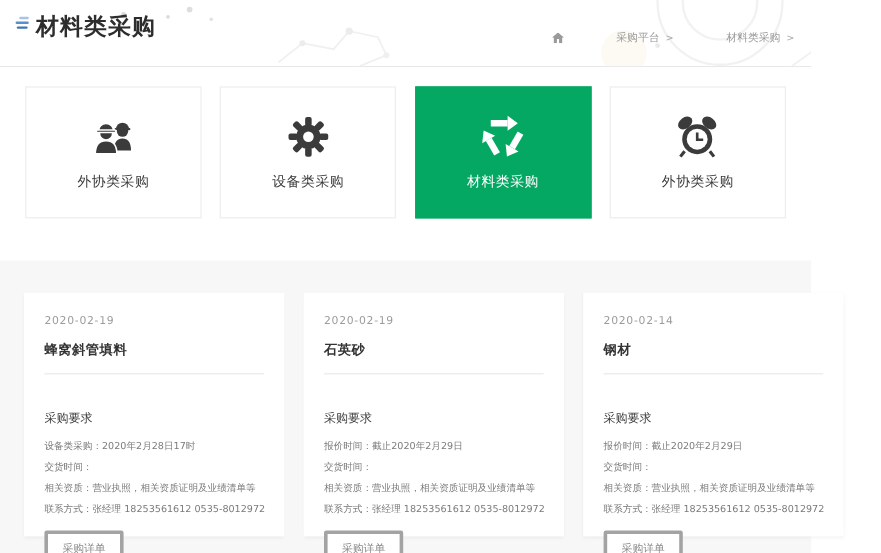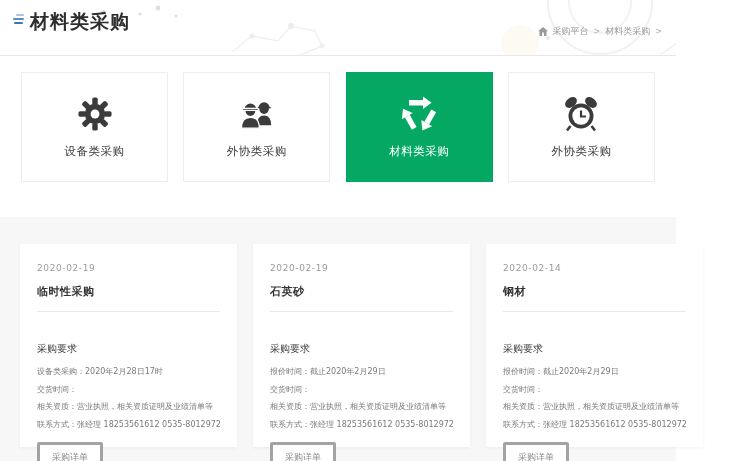--- a/index.html
+++ b/index.html
@@ -12,21 +12,21 @@
   .decor { position:absolute; top:0; left:0; width:734px; height:56px; z-index:0; pointer-events:none; }
   .title-wrap { position:absolute; left:13px; top:9px; display:flex; align-items:flex-start; z-index:2; }
   .title-icon { display:flex; flex-direction:column; margin:5px 6px 0 0; }
   .title-icon i { display:block; height:2.4px; border-radius:1px; margin-bottom:1.6px; }
   .title-icon i:nth-child(1){ width:8px;  background:#a7c4e4; margin-left:3px; }
   .title-icon i:nth-child(2){ width:11px; background:#5b8fc9; }
   .title-icon i:nth-child(3){ width:9px;  background:#3f74b5; margin-left:1px; }
   h1 { font-size:19px; font-weight:bold; color:#2d2d2d; letter-spacing:1px; }
   .breadcrumb { position:absolute; right:14px; top:25px; display:flex; align-items:center;
     gap:5px; font-size:9px; color:#999; z-index:2; }
-  .bc-link { color:#999; text-decoration:none; cursor:pointer; }
+  .bc-link { color:#999; text-decoration:none; cursor:pointer;margin-left:39px; }
   .bc-sep { color:#aaa; font-size:8px; }
   .bc-home-icon { display:inline-flex; margin-top:-1px; }
 
   
   .categories { position:relative; height:161px; background:#fff; display:flex;
     justify-content:space-between; padding:16px 21px 0 21px; z-index:1; }
   .cat-card { width:147px; height:110px; background:#fff; border:1px solid #ededed;
     display:flex; flex-direction:column; align-items:center; justify-content:center;
     gap:11px; cursor:pointer; }
   .cat-card.active { background:#04a863; border-color:#04a863; }
@@ -91,58 +91,58 @@
       <span class="bc-sep">&gt;</span>
       <a class="bc-link">材料类采购</a>
       <span class="bc-sep">&gt;</span>
     </nav>
   </header>
 
   <section class="categories">
 
     <div class="cat-card">
       <span class="cat-icon">
+        <svg width="42" height="34" viewBox="0 0 44 36">
+          <g fill="#3b3b3b">
+            <circle cx="29.5" cy="13" r="5"></circle>
+            <path d="M23.8 11.2 a5.7 5.7 0 0 1 11.4 0 z"></path>
+            <rect x="22.5" y="10.2" width="14" height="2" rx="1"></rect>
+            <path d="M22 30 q0 -10.5 7.5 -10.5 q7.5 0 7.5 10.5 z"></path>
+          </g>
+          <g fill="#3b3b3b" stroke="#fff" stroke-width="1.4">
+            <circle cx="15" cy="15" r="5.8"></circle>
+            <path d="M8.2 13 a6.8 6.8 0 0 1 13.6 0 z"></path>
+            <rect x="6.3" y="12" width="17.4" height="2.2" rx="1.1"></rect>
+            <path d="M5.5 33 q0 -11.5 9.5 -11.5 q9.5 0 9.5 11.5 z"></path>
+          </g>
+        </svg>
+      </span>
+      <span class="cat-label">外协类采购</span>
+    </div>
+
+    <div class="cat-card">
+      <span class="cat-icon">
         <svg width="34" height="34" viewBox="-20 -20 40 40">
           <g fill="#3b3b3b">
             <rect x="-3.2" y="-19.5" width="6.4" height="9" rx="2"></rect>
             <rect x="-3.2" y="-19.5" width="6.4" height="9" rx="2" transform="rotate(45)"></rect>
             <rect x="-3.2" y="-19.5" width="6.4" height="9" rx="2" transform="rotate(90)"></rect>
             <rect x="-3.2" y="-19.5" width="6.4" height="9" rx="2" transform="rotate(135)"></rect>
             <rect x="-3.2" y="-19.5" width="6.4" height="9" rx="2" transform="rotate(180)"></rect>
             <rect x="-3.2" y="-19.5" width="6.4" height="9" rx="2" transform="rotate(225)"></rect>
             <rect x="-3.2" y="-19.5" width="6.4" height="9" rx="2" transform="rotate(270)"></rect>
             <rect x="-3.2" y="-19.5" width="6.4" height="9" rx="2" transform="rotate(315)"></rect>
             <circle r="12"></circle>
           </g>
           <circle r="5.2" fill="#fff"></circle>
         </svg>
       </span>
       <span class="cat-label">设备类采购</span>
     </div>
 
-    <div class="cat-card">
-      <span class="cat-icon">
-        <svg width="42" height="34" viewBox="0 0 44 36">
-          <g fill="#3b3b3b">
-            <circle cx="29.5" cy="13" r="5"></circle>
-            <path d="M23.8 11.2 a5.7 5.7 0 0 1 11.4 0 z"></path>
-            <rect x="22.5" y="10.2" width="14" height="2" rx="1"></rect>
-            <path d="M22 30 q0 -10.5 7.5 -10.5 q7.5 0 7.5 10.5 z"></path>
-          </g>
-          <g fill="#3b3b3b" stroke="#fff" stroke-width="1.4">
-            <circle cx="15" cy="15" r="5.8"></circle>
-            <path d="M8.2 13 a6.8 6.8 0 0 1 13.6 0 z"></path>
-            <rect x="6.3" y="12" width="17.4" height="2.2" rx="1.1"></rect>
-            <path d="M5.5 33 q0 -11.5 9.5 -11.5 q9.5 0 9.5 11.5 z"></path>
-          </g>
-        </svg>
-      </span>
-      <span class="cat-label">外协类采购</span>
-    </div>
-
     <div class="cat-card active">
       <span class="cat-icon">
         <svg width="40" height="40" viewBox="-20 -20 40 40">
           <defs>
             <g id="rc-arm" fill="#fff">
               <polygon points="-10,-14 4,-14 4,-8.5 -10,-8.5"></polygon>
               <polygon points="4,-17.5 12.5,-11.2 4,-5"></polygon>
             </g>
           </defs>
           <use href="#rc-arm"></use>
@@ -167,21 +167,21 @@
       </span>
       <span class="cat-label">外协类采购</span>
     </div>
 
   </section>
 
   <section class="listings">
 
     <article class="listing-card">
       <div class="l-date">2020-02-19</div>
-      <h2 class="l-title">临时性采购</h2>
+      <h2 class="l-title">蜂窝斜管填料</h2>
       <div class="l-divider"></div>
       <div class="l-req">采购要求</div>
       <div class="l-lines">
         <p class="l-line">设备类采购：2020年2月28日17时</p>
         <p class="l-line">交货时间：</p>
         <p class="l-line">相关资质：营业执照，相关资质证明及业绩清单等</p>
         <p class="l-line">联系方式：张经理 18253561612 0535-8012972</p>
       </div>
       <button class="l-btn">采购详单</button>
     </article>

